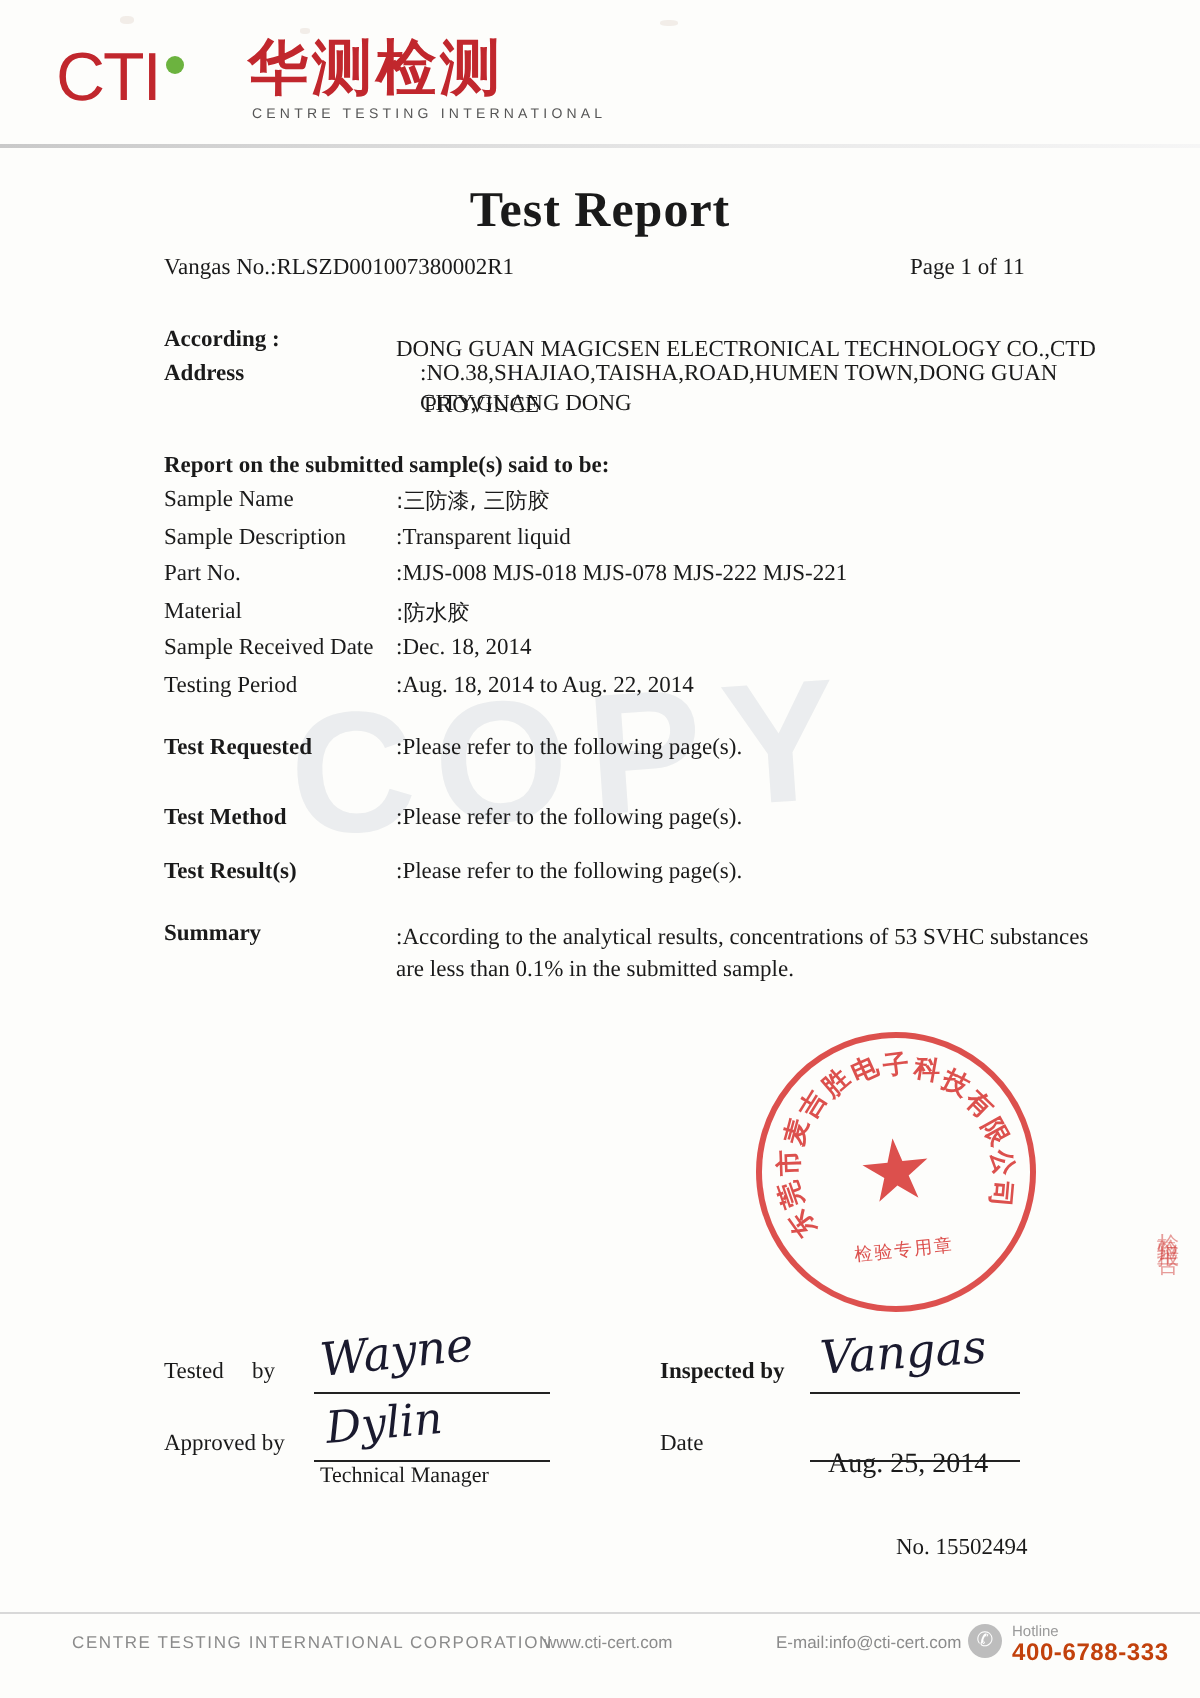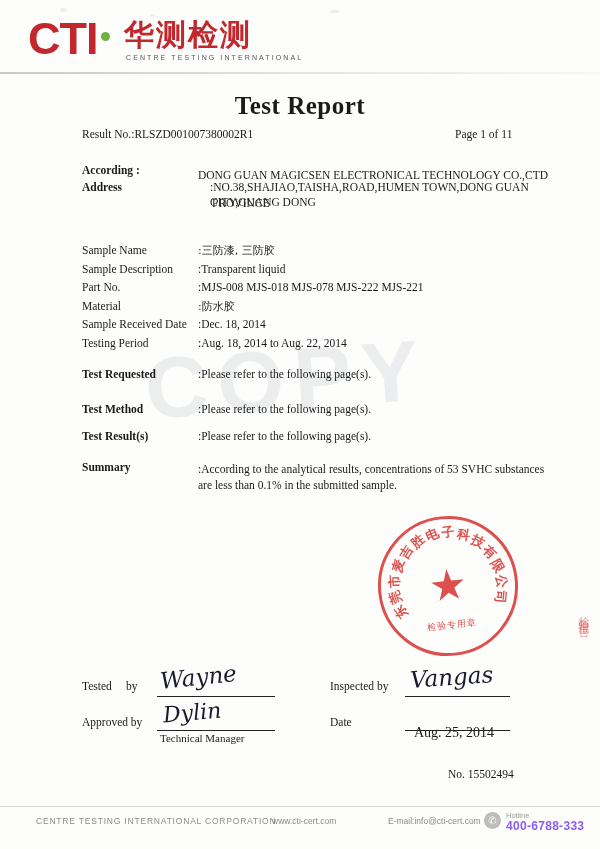--- a/index.html
+++ b/index.html
@@ -27,22 +27,22 @@
     top: 18px;
     left: 28px;
     width: 544px;
     height: 48px;
   }
   .cti-logo {
     position: absolute;
     left: 0;
     top: 4px;
     font-family: "Liberation Sans", sans-serif;
-    font-weight: bold;
-    font-size: 45px;
+    font-weight: normal;
+    font-size: 34px;
     letter-spacing: -1px;
     color: #c1272d;
     line-height: 34px;
   }
   .cti-dot {
     display: inline-block;
     width: 9px;
     height: 9px;
     border-radius: 50%;
     background: #6cb33f;
@@ -225,21 +225,21 @@
     color: rgba(210,60,55,0.5);
     writing-mode: vertical-rl;
     letter-spacing: 3px;
   }
 
   
   .sig-label { position: absolute; font-size: 11.5px; }
   .tested-lbl   { left: 82px;  top: 680px; }
   .by-lbl       { left: 126px; top: 680px; }
   .approved-lbl { left: 82px;  top: 716px; }
-  .inspected-lbl{ left: 330px; top: 680px; }
+  .inspected-lbl{ left: 330px; top: 680px; font-weight: bold; }
   .date-lbl     { left: 330px; top: 716px; }
   .tech-manager { left: 160px; top: 732px; font-size: 11px; }
   .date-value   { left: 414px; top: 725px; font-size: 14px; }
   .no-value     { left: 448px; top: 768px; font-size: 11.5px; }
 
   .sig-line { position: absolute; height: 1px; background: #222; }
   .line-tested   { left: 157px; top: 696px; width: 118px; }
   .line-approved { left: 157px; top: 730px; width: 118px; }
   .line-inspect  { left: 405px; top: 696px; width: 105px; }
   .line-date     { left: 405px; top: 730px; width: 105px; }
@@ -289,21 +289,21 @@
     text-align: center;
     line-height: 17px;
   }
   .f-hot-label { position: absolute; left: 506px; top: -1px; font-size: 7.5px; color: #9a9a9a; }
   .f-hot-num {
     position: absolute;
     left: 506px;
     top: 7px;
     font-size: 12px;
     font-weight: bold;
-    color: #8b5cf6;
+    color: #c2410c;
     letter-spacing: .3px;
   }
 
   
   .speck {
     position: absolute;
     background: #efe9e4;
     border-radius: 40%;
     opacity: .8;
   }
@@ -319,29 +319,30 @@
 
   <div class="header">
     <div class="cti-logo"><span>CTI</span><span class="cti-dot"></span></div>
     <div class="cti-cn">华测检测</div>
     <div class="cti-en">CENTRE TESTING INTERNATIONAL</div>
   </div>
   <div class="header-rule"></div>
 
   <div class="doc-title">Test Report</div>
 
-  <div class="report-no">Result No.:RLSZD001007380002R1</div>
+  <div class="report-no">Vangas No.:RLSZD001007380002R1</div>
   <div class="page-of">Page 1 of 11</div>
 
   <div class="blk applicant-label">According :</div>
   <div class="blk applicant-value">DONG GUAN MAGICSEN ELECTRONICAL TECHNOLOGY CO.,CTD</div>
   <div class="blk address-label">Address</div>
   <div class="blk address-value">:NO.38,SHAJIAO,TAISHA,ROAD,HUMEN TOWN,DONG GUAN CITY,GUANG DONG</div>
   <div class="blk address-value2">PROVINCE</div>
 
+  <div class="blk report-on">Report on the submitted sample(s) said to be:</div>
 
   <table class="sample-table">
     <tbody>
         <tr>
       <td class="k">Sample Name</td>
       <td class="cn">:三防漆, 三防胶</td>
     </tr>
     <tr>
       <td class="k">Sample Description</td>
       <td>:Transparent liquid</td>

